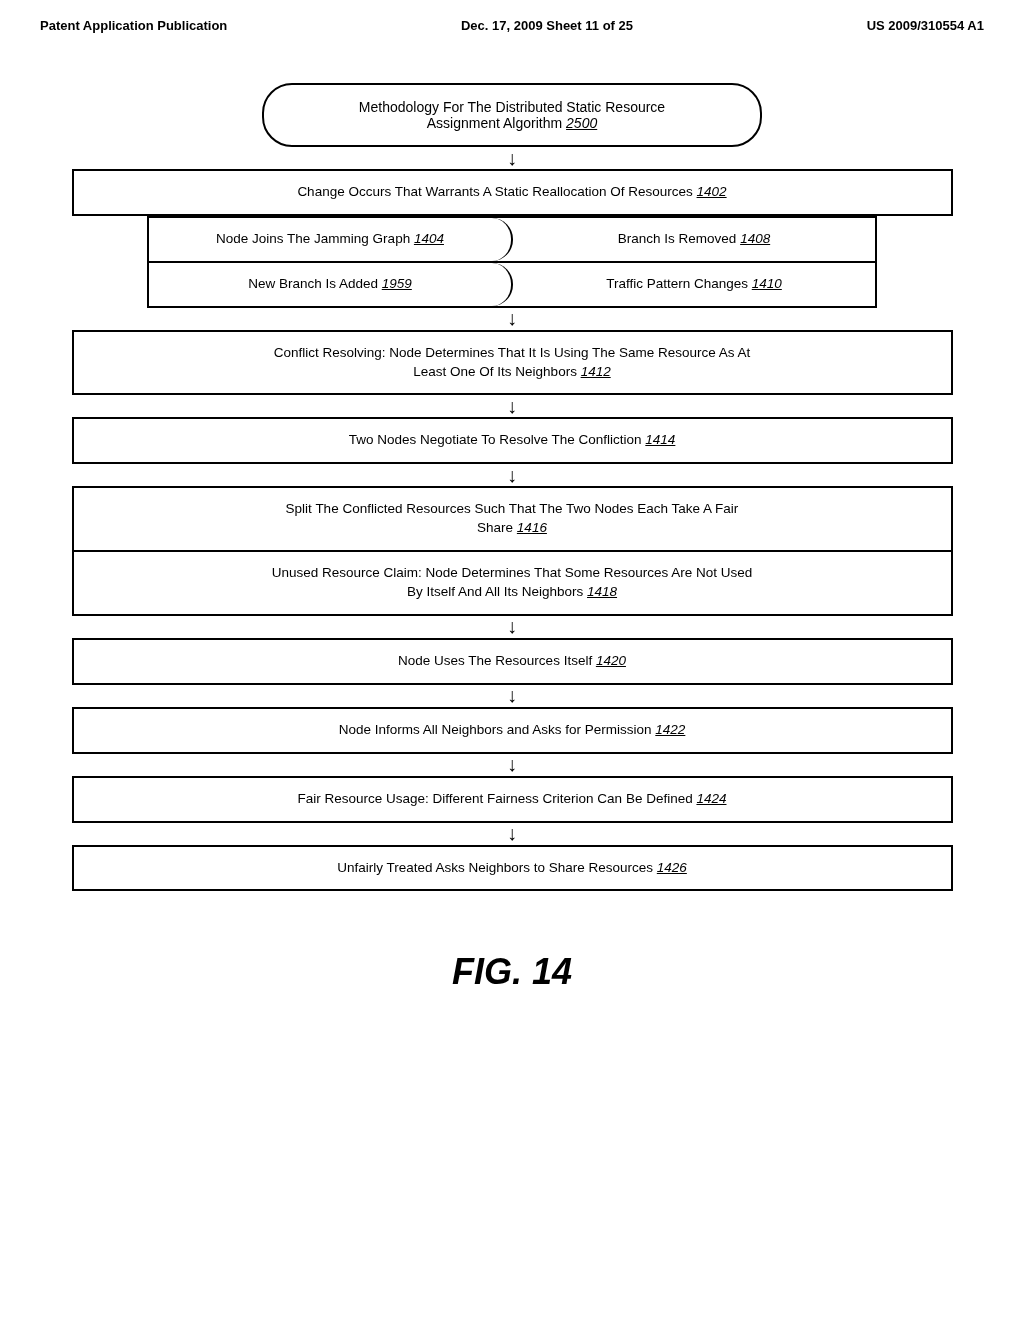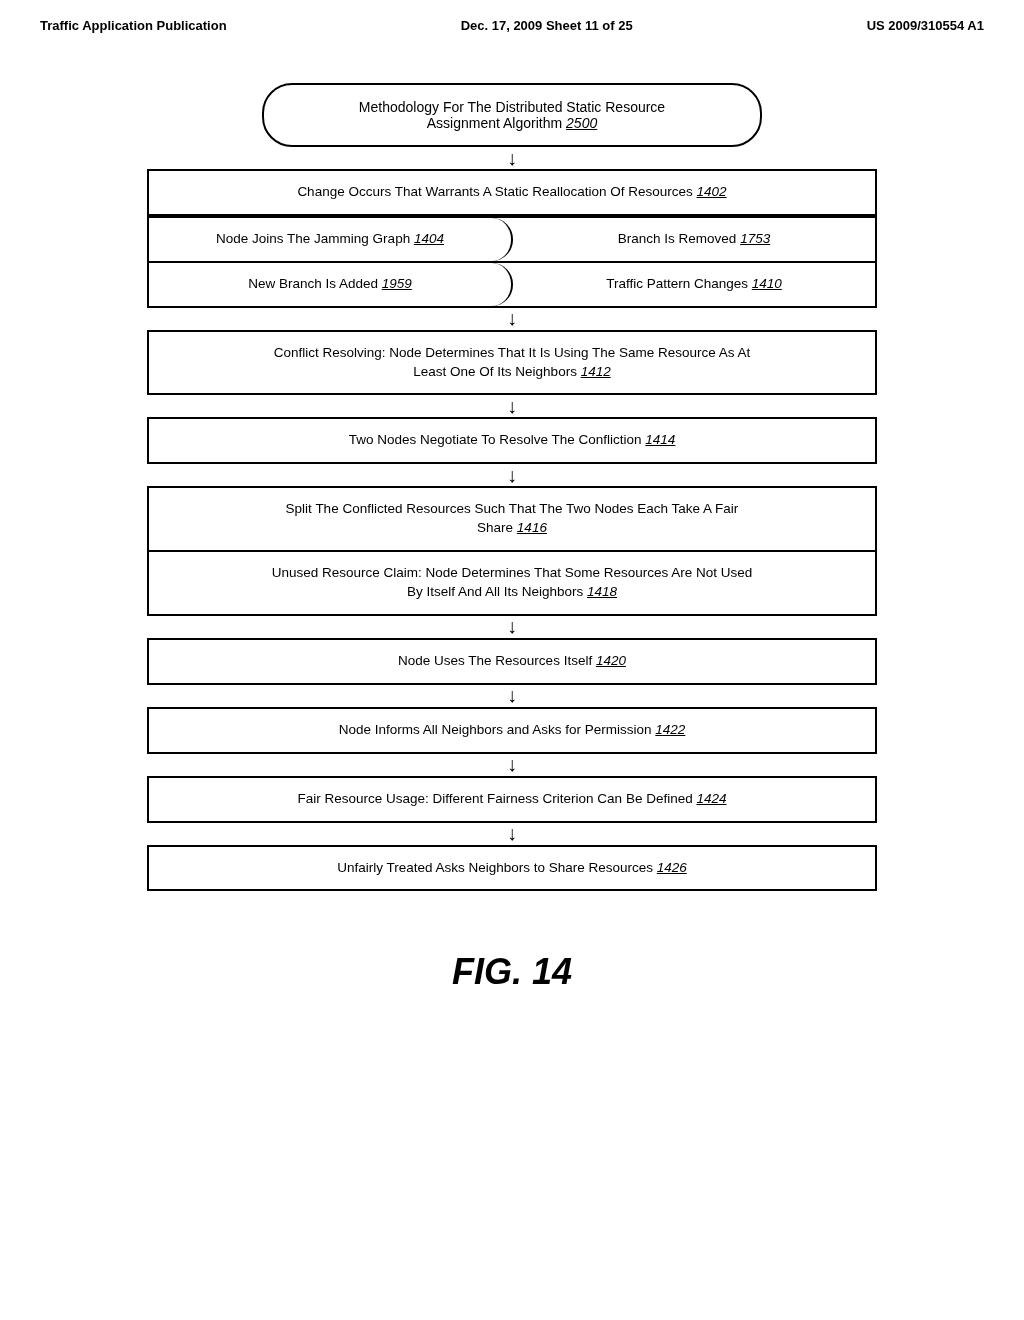--- a/index.html
+++ b/index.html
@@ -37,21 +37,21 @@
       font-size: 14px;
       width: 500px;
       background: #fff;
     }
 
     .rect-box {
       border: 2px solid #000;
       padding: 12px 16px;
       text-align: center;
       font-size: 13.5px;
-      width: 730px;
+      width: 881px;
       background: #fff;
       line-height: 1.4;
     }
 
     .arrow {
       display: flex;
       justify-content: center;
       align-items: center;
       height: 22px;
       font-size: 20px;
@@ -96,21 +96,21 @@
       font-weight: 900;
       font-style: italic;
       margin-top: 40px;
       padding-bottom: 20px;
     }
   </style>
 </head>
 <body>
 
 <div class="page-header">
-  <span>Traffic Application Publication</span>
+  <span>Patent Application Publication</span>
   <span>Dec. 17, 2009   Sheet 11 of 25</span>
   <span>US 2009/310554 A1</span>
 </div>
 
 <div class="diagram-container">
 
   <div class="rounded-box">
     <span>Methodology For The Distributed Static Resource</span><br>
     <span>Assignment Algorithm</span> <span class="italic-num">2500</span>
   </div>
@@ -120,21 +120,21 @@
   <div class="rect-box">
     <span>Change Occurs That Warrants A Static Reallocation Of Resources <span class="italic-num">1402</span></span>
   </div>
 
   <div class="split-pair">
     <div class="split-row-inner">
       <div class="cell">
         <span>Node Joins The Jamming Graph <span class="italic-num">1404</span></span>
       </div>
       <div class="cell">
-        <span>Branch Is Removed <span class="italic-num">1753</span></span>
+        <span>Branch Is Removed <span class="italic-num">1408</span></span>
       </div>
     </div>
     <div class="split-row-inner" style="border-top: 2px solid #000;">
       <div class="cell">
         <span>New Branch Is Added <span class="italic-num">1959</span></span>
       </div>
       <div class="cell">
         <span>Traffic Pattern Changes <span class="italic-num">1410</span></span>
       </div>
     </div>

